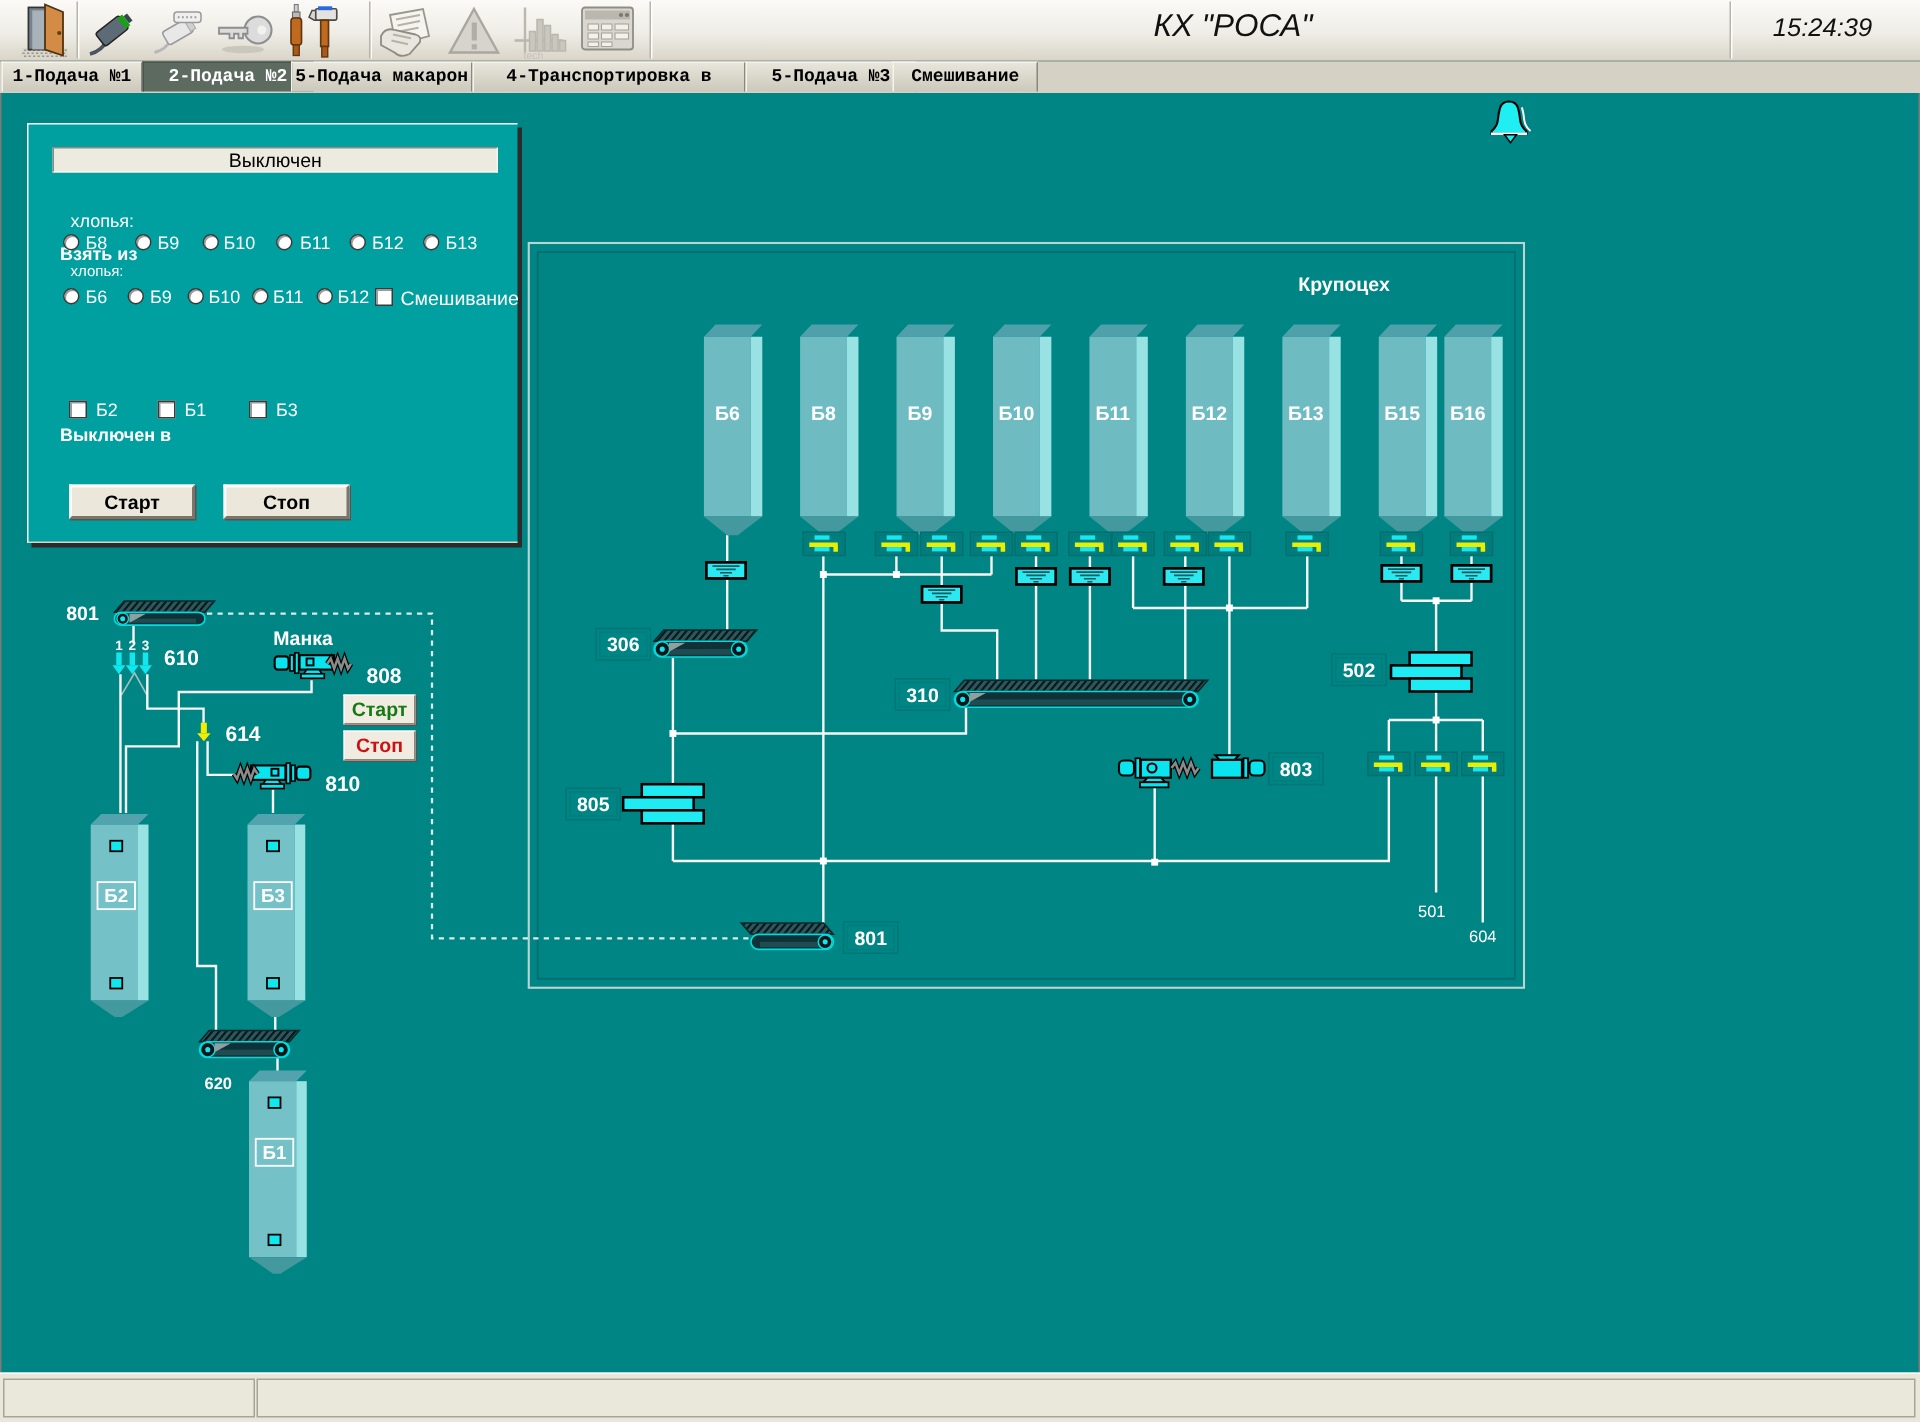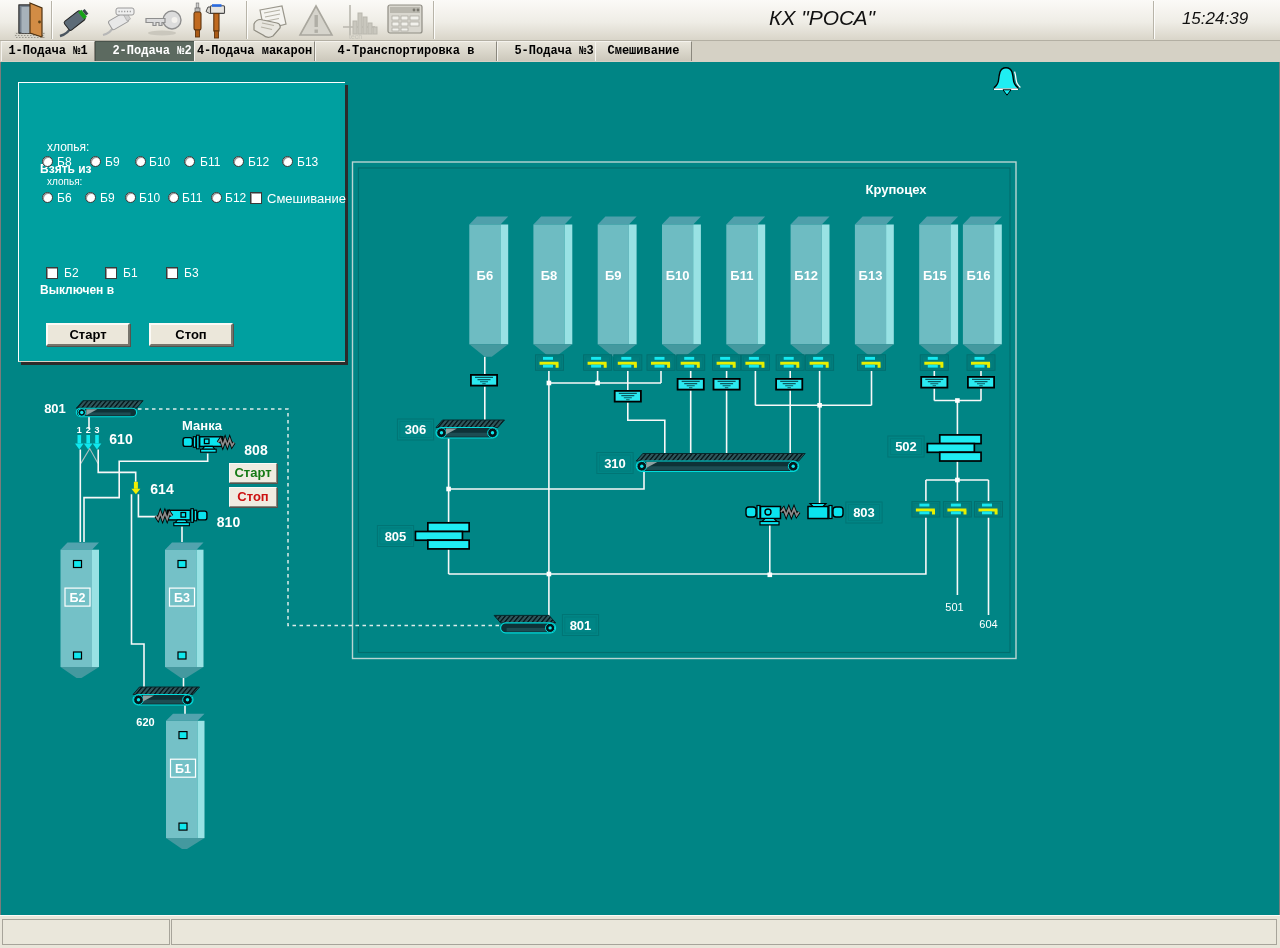--- a/index.html
+++ b/index.html
@@ -111,21 +111,21 @@
           <rect x="13" y="23" width="7" height="3"></rect>
         </g>
 </g>
     </svg>
   <div id="title">КХ "РОСА"</div>
   <div id="clock">15:24:39</div>
 </div>
 <div id="tabs">
   <div class="tab" style="left:1px;width:94px">1-Подача №1</div>
   <div class="tab active" style="left:95px;width:114px">2-Подача №2</div>
-  <div class="tab" style="left:194px;width:121px">4-Подача макарон</div>
+  <div class="tab" style="left:194px;width:121px">5-Подача макарон</div>
   <div class="tab" style="left:315px;width:182px">4-Транспортировка в склад</div>
   <div class="tab" style="left:497px;width:114px">5-Подача №3</div>
   <div class="tab" style="left:595px;width:97px">Смешивание</div>
 </div>
 <div id="main">
     <svg id="schem" width="1278" height="853" viewBox="1 62 1278 853" style="position:absolute;left:0;top:0">
       <defs>
         <pattern id="hat" width="4.6" height="8" patternUnits="userSpaceOnUse" patternTransform="skewX(-40)">
 <rect width="4.6" height="8" fill="#2e565b"></rect>
           <rect width="1.9" height="8" fill="#081a1e"></rect>
@@ -390,20 +390,21 @@
       <text x="121.0" y="443.5" text-anchor="middle" font-size="14" font-weight="bold" fill="#ffffff">610</text>
       <text x="202.0" y="430.2" text-anchor="middle" font-size="13" font-weight="bold" fill="#ffffff">Манка</text>
       <text x="256.0" y="455.0" text-anchor="middle" font-size="14" font-weight="bold" fill="#ffffff">808</text>
       <text x="162.0" y="494.0" text-anchor="middle" font-size="14" font-weight="bold" fill="#ffffff">614</text>
       <text x="228.5" y="527.0" text-anchor="middle" font-size="14" font-weight="bold" fill="#ffffff">810</text>
       <text x="145.5" y="726.0" text-anchor="middle" font-size="11" font-weight="bold" fill="#ffffff">620</text>
       <text x="954.5" y="611.0" text-anchor="middle" font-size="11" font-weight="normal" fill="#ffffff">501</text>
       <text x="988.5" y="628.0" text-anchor="middle" font-size="11" font-weight="normal" fill="#ffffff">604</text>
     </svg>
     <div id="panel">
+      <div id="status-field">Выключен</div>
       <div class="plabel pbold" style="left:21px;top:39px;font-size:12px">Взять из</div>
       <div class="plabel" style="left:28px;top:57px;font-size:12px">хлопья:</div>
       <div class="radio" style="left:23px;top:73px"></div>
       <div class="plabel" style="left:38px;top:72px;font-size:12px">Б8</div>
       <div class="radio" style="left:71px;top:73px"></div>
       <div class="plabel" style="left:86px;top:72px;font-size:12px">Б9</div>
       <div class="radio" style="left:116px;top:73px"></div>
       <div class="plabel" style="left:130px;top:72px;font-size:12px">Б10</div>
       <div class="radio" style="left:165px;top:73px"></div>
       <div class="plabel" style="left:181px;top:72px;font-size:12px">Б11</div>

